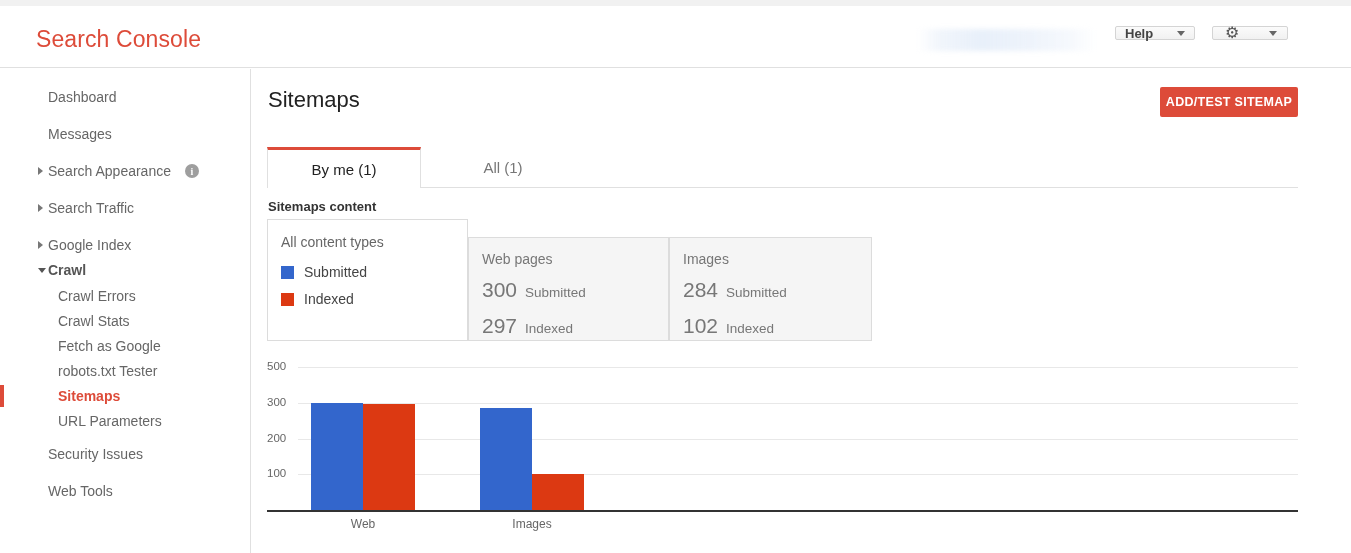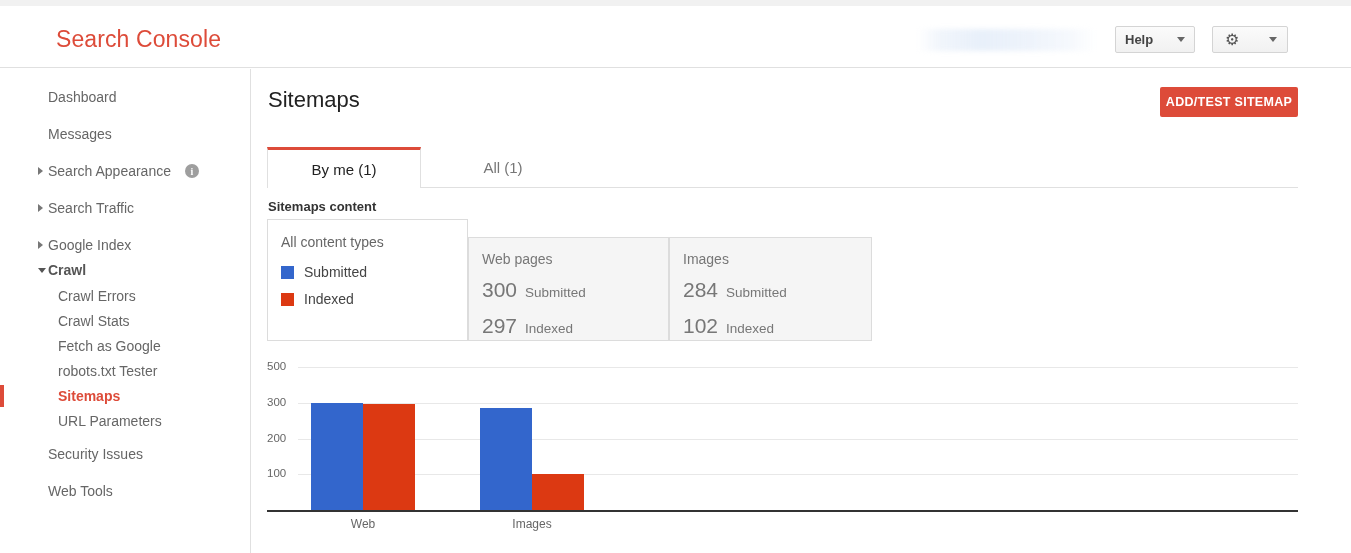--- a/index.html
+++ b/index.html
@@ -18,35 +18,35 @@
     position:absolute; left:0; top:0; width:1351px; height:6px;
     background:#f1f1f1;
   }
 
   
   .header {
     position:absolute; left:0; top:6px; width:1351px; height:62px;
     background:#fff; border-bottom:1px solid #e0e0e0;
   }
   .brand {
-    position:absolute; left:56px; top:20px;
+    position:absolute; left:36px; top:20px;
     font-size:23px; color:#dd4b39; letter-spacing:0.1px;
     white-space:nowrap;
   }
   .redacted {
     position:absolute; left:918px; top:23px; width:180px; height:22px;
     background:
       linear-gradient(90deg, rgba(245,248,253,0) 0%, rgba(236,242,250,0.75) 12%,
         rgba(228,237,249,0.85) 35%, rgba(233,240,250,0.8) 60%,
         rgba(240,245,252,0.6) 85%, rgba(255,255,255,0) 100%);
     filter: blur(2.5px);
     border-radius:3px;
   }
   .hdr-btn {
-    position:absolute; top:20px; height:27px;
+    position:absolute; top:20px; height:14px;
     background: linear-gradient(#fbfbfb, #f1f1f1);
     border:1px solid #d4d4d4; border-radius:2px;
     display:flex; align-items:center; cursor:pointer;
   }
   .hdr-btn.help { left:1115px; width:80px; padding:0 9px; justify-content:space-between; }
   .hdr-btn.gear { left:1212px; width:76px; padding:0 10px; justify-content:space-between; }
   .hdr-btn .label { font-size:13px; font-weight:bold; color:#444; }
   .caret {
     width:0; height:0;
     border-left:4px solid transparent; border-right:4px solid transparent;

